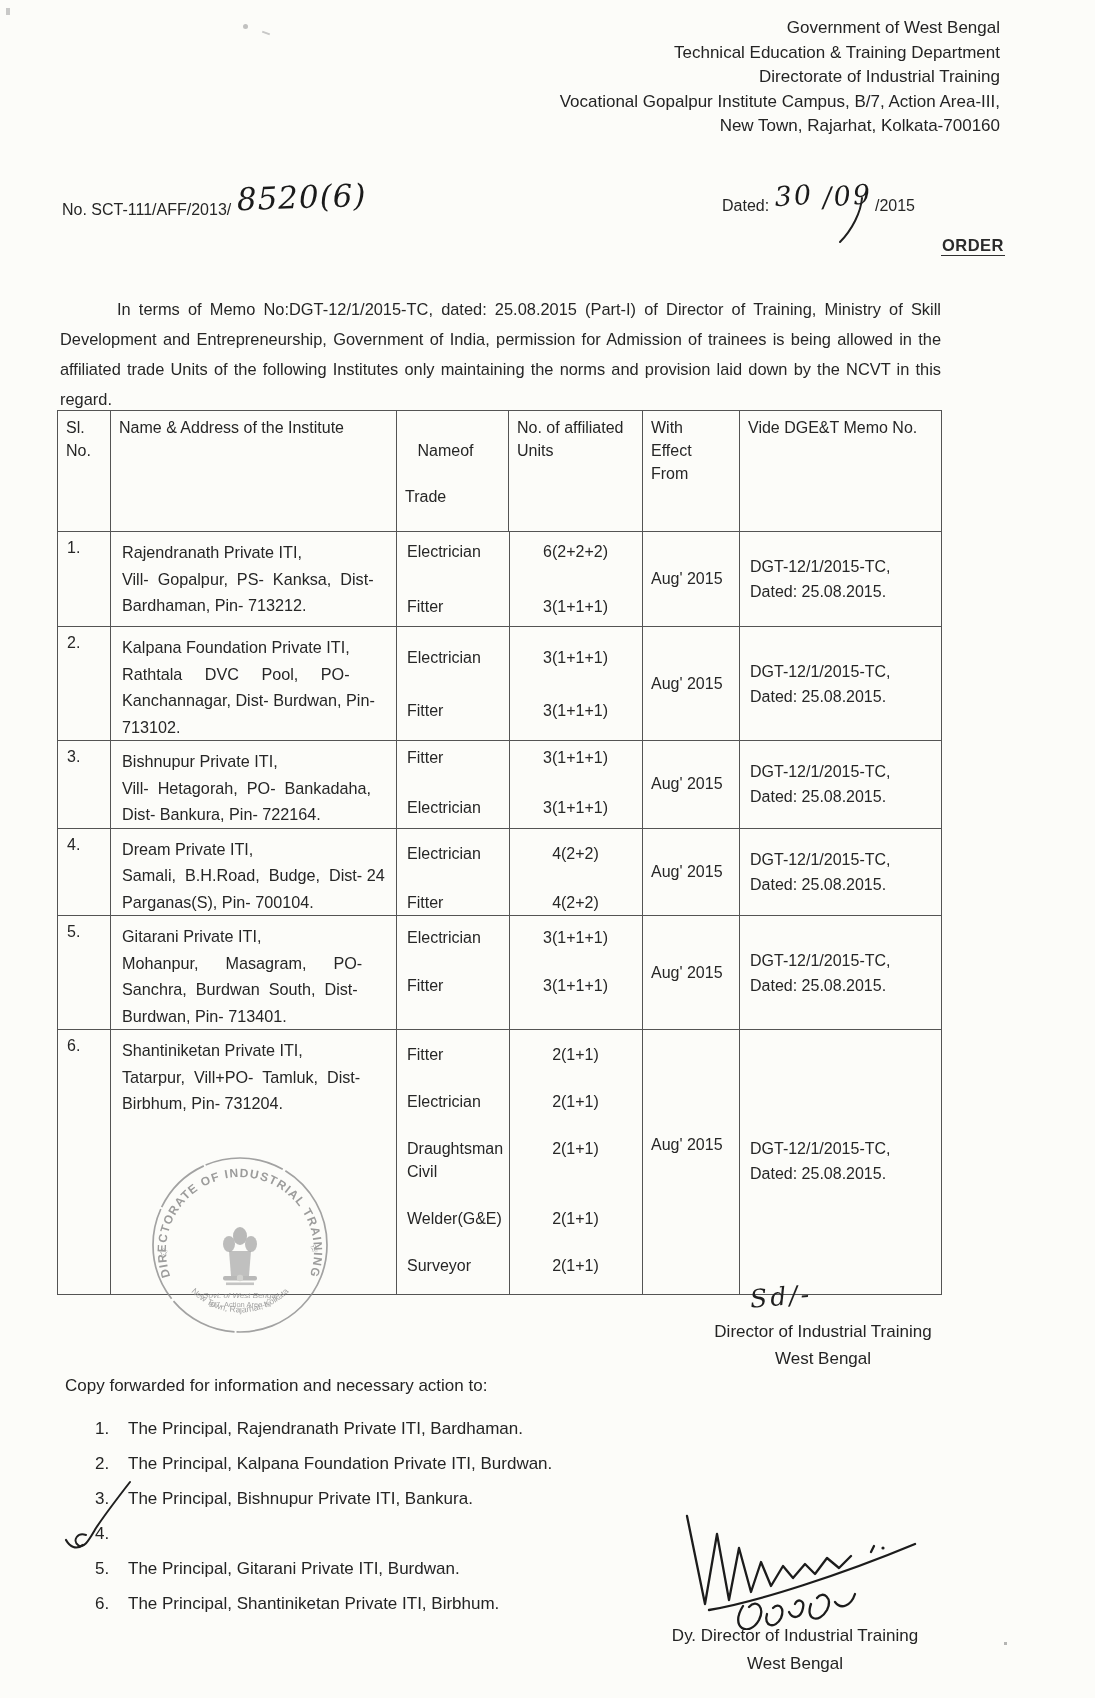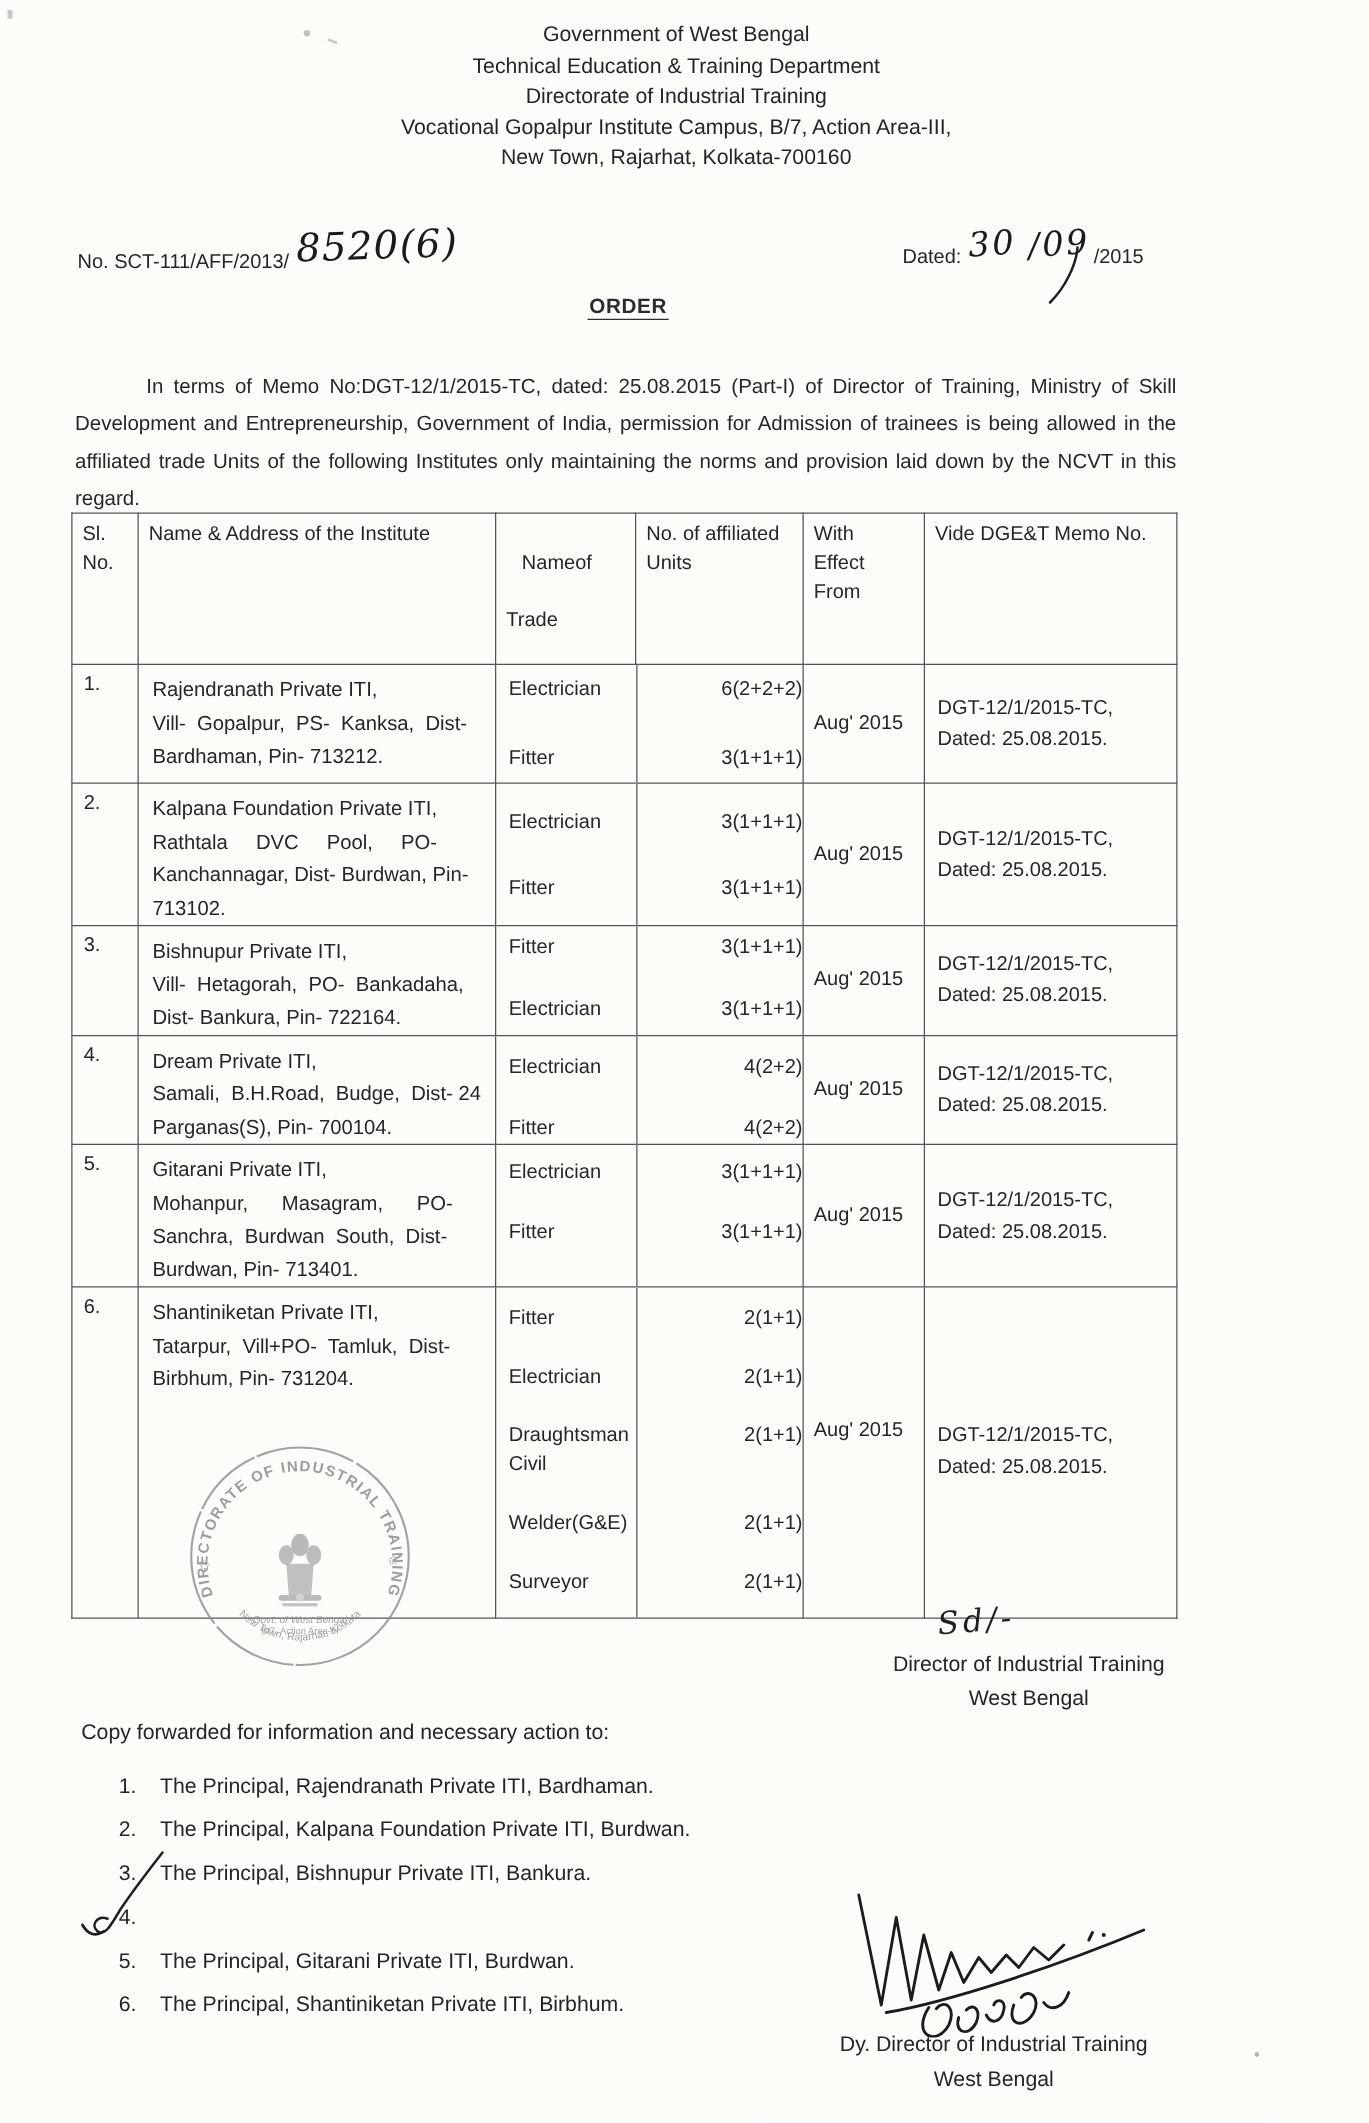--- a/index.html
+++ b/index.html
@@ -1,52 +1,52 @@
 <!DOCTYPE html>
 <html><head>
 <meta charset="utf-8">
 <style>
   html,body{margin:0;padding:0;background:#e8e8e6;}
   .page{position:relative;width:1095px;height:1698px;margin:0 auto;background:#fcfcf9;
         font-family:"Liberation Sans",sans-serif;color:#2b2b2b;overflow:hidden;}
   .abs{position:absolute;}
 
   
-  .letterhead{top:16px;left:0;width:1000px;text-align:center;font-size:17px;line-height:24.5px;color:#242424;padding-left:41px;}
+  .letterhead{top:16px;left:0;width:1000px;text-align:right;font-size:17px;line-height:24.5px;color:#242424;}
   .letterhead div{white-space:nowrap;}
 
   
   .ref-left{top:186px;left:62px;font-size:16px;color:#262626;white-space:nowrap;}
   .ref-right{top:186px;left:722px;font-size:16px;color:#262626;white-space:nowrap;}
   .hw-ref{font-family:"DejaVu Serif",serif;font-style:italic;font-size:31px;display:inline-block;
           transform:rotate(-2deg) translateY(-7px);margin-left:6px;letter-spacing:1px;color:#1a1a1a;}
   .hw-date{font-family:"DejaVu Serif",serif;font-style:italic;font-size:27px;display:inline-block;
            transform:rotate(-4deg) translateY(-6px);margin:0 3px 0 6px;letter-spacing:2px;color:#1a1a1a;}
 
   
-  .order{top:236px;left:0;width:1005px;text-align:center;}
+  .order{top:236px;left:0;width:1005px;text-align:right;}
   .order span{font-size:16.5px;font-weight:600;letter-spacing:.5px;border-bottom:1.6px solid #2e2e2e;padding:0 1px 1px;}
 
   
   .bodypar{top:294px;left:60px;width:881px;font-size:16.4px;line-height:30px;text-align:justify;
            text-indent:57px;color:#262626;}
 
   
   table.doc{position:absolute;top:410px;left:57px;border-collapse:collapse;table-layout:fixed;width:884px;
             font-size:16px;color:#262626;}
   table.doc td{border:1px solid #545454;overflow:hidden;}
   td.hd{vertical-align:top;padding:5px 8px 0 8px;line-height:23px;white-space:pre-line;}
   .jline{display:flex;justify-content:center;padding-right:14px;}
   td.c-sl{vertical-align:top;padding:7px 0 0 9px;}
   td.c-inst{vertical-align:top;padding:7px 8px 0 11px;line-height:26.5px;white-space:pre-wrap;font-size:16.2px;}
   td.c-tu{padding:0;vertical-align:top;
           background:linear-gradient(#545454,#545454) 112px 0 / 1px 100% no-repeat;}
   .tugrid{display:grid;grid-template-columns:112px 133px;align-content:start;}
   .tname{padding:0 3px 0 10px;line-height:23px;white-space:pre-line;}
-  .tunit{text-align:right;line-height:23px;}
+  .tunit{text-align:center;line-height:23px;}
   td.c-eff{vertical-align:middle;padding:0 2px 0 8px;}
   td.c-memo{vertical-align:middle;padding:0 4px 0 10px;line-height:25px;white-space:pre-line;}
   tr.hrow{height:68px;} tr.r1{height:95px;} tr.r2{height:112px;} tr.r3{height:77px;}
   tr.r4{height:85px;} tr.r5{height:100px;} tr.r6{height:265px;}
   tr.r1 .tugrid{padding-top:8px;row-gap:32px;}
   tr.r2 .tugrid{padding-top:19px;row-gap:30px;}
   tr.r3 .tugrid{padding-top:5px;row-gap:27px;}
   tr.r4 .tugrid{padding-top:13px;row-gap:26px;}
   tr.r5 .tugrid{padding-top:10px;row-gap:25px;}
   tr.r6 .tugrid{padding-top:13px;row-gap:24px;}

